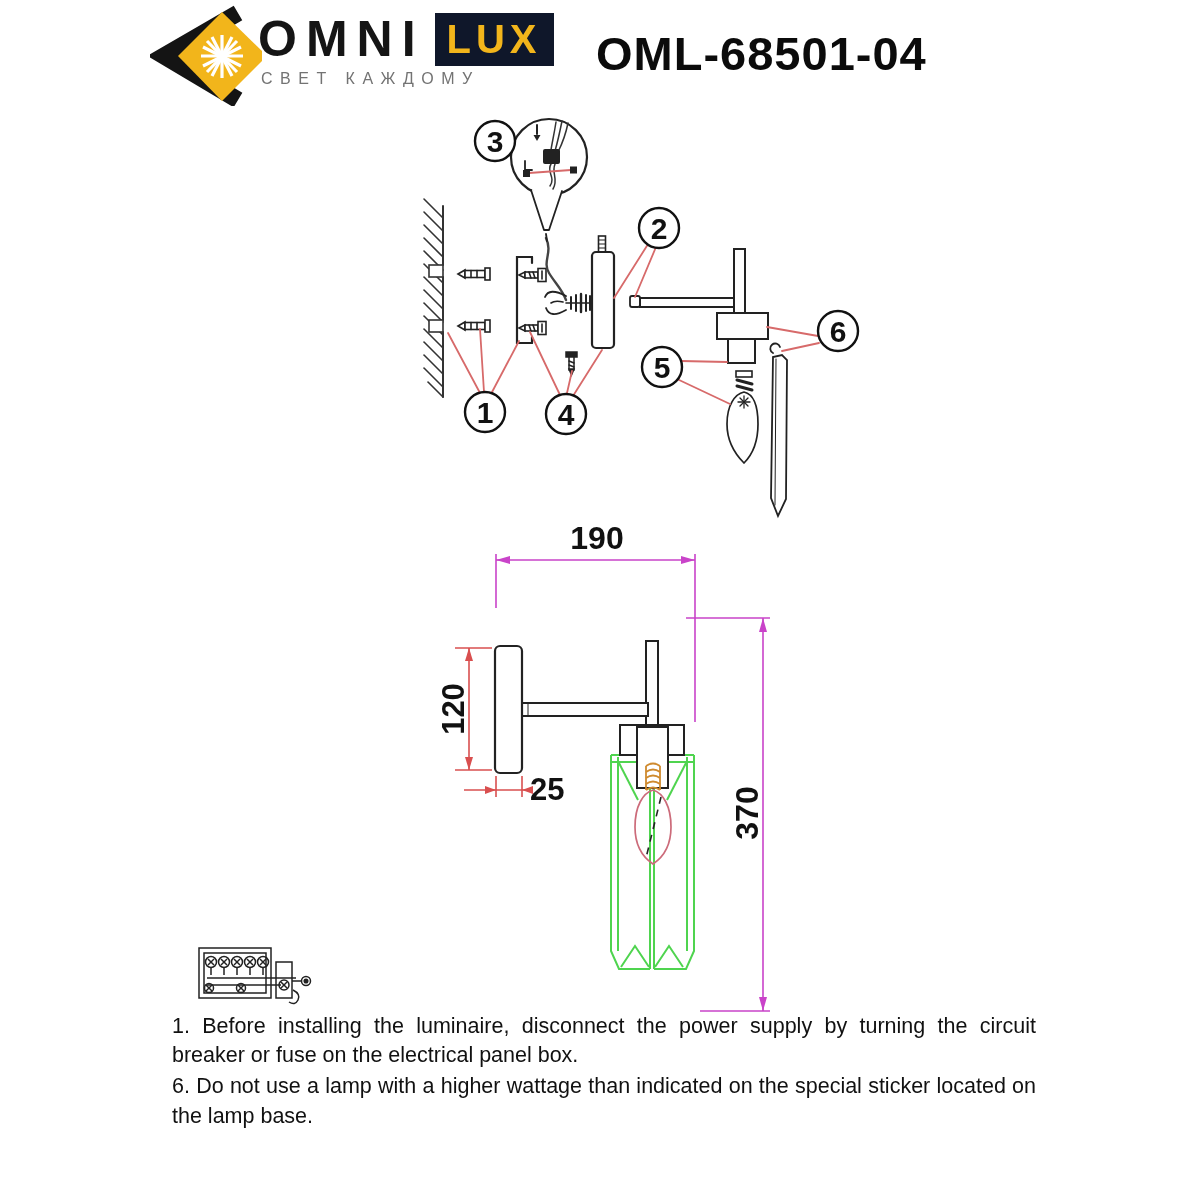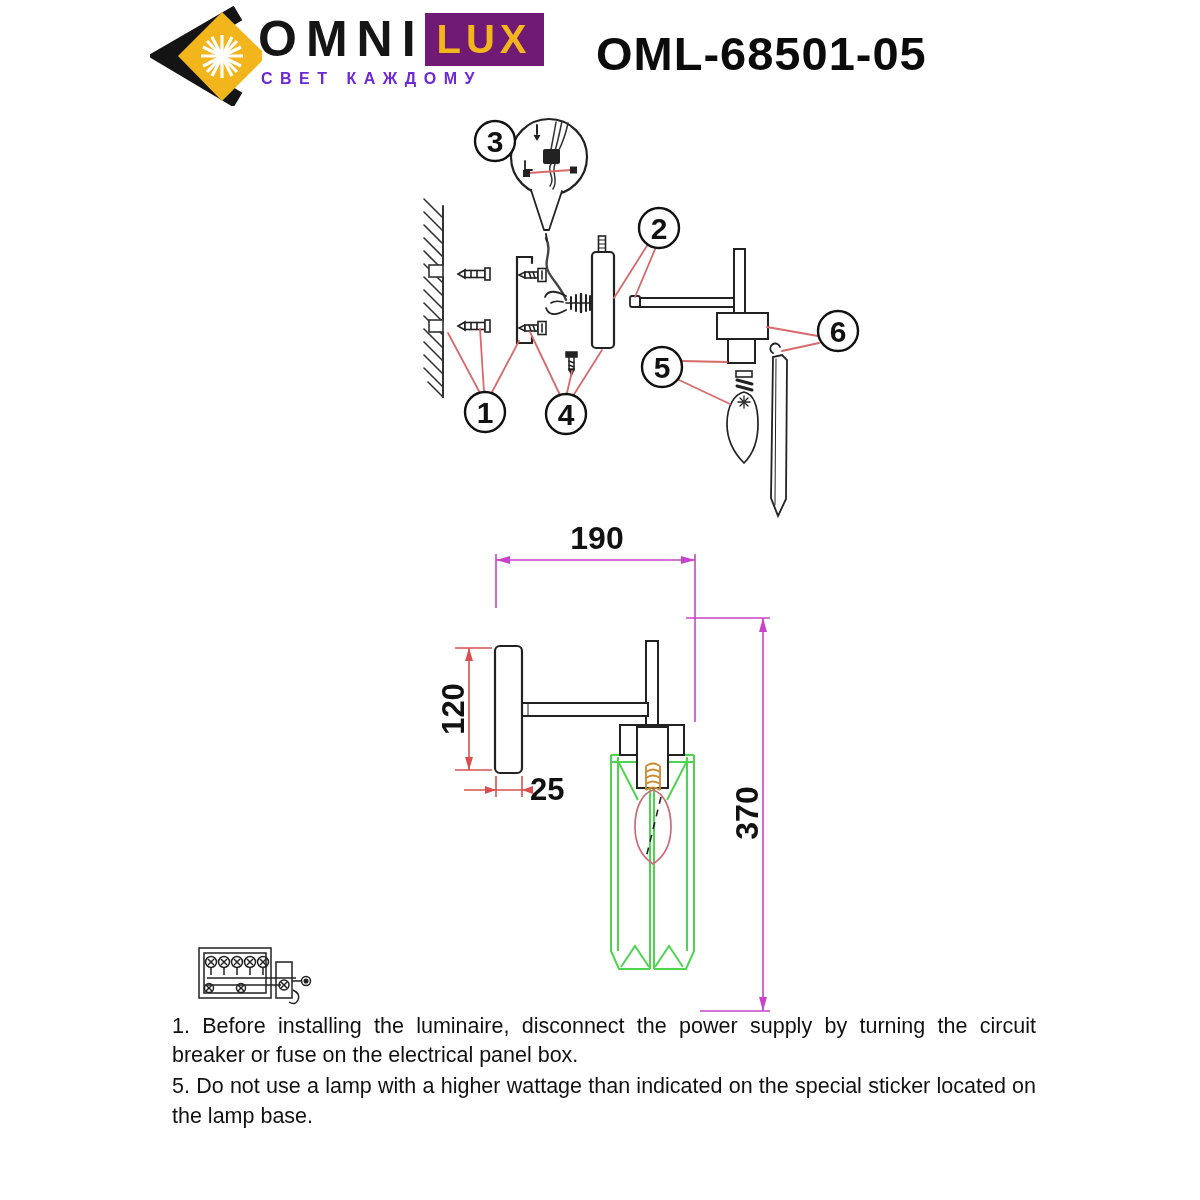--- a/index.html
+++ b/index.html
@@ -1,24 +1,24 @@
 <!DOCTYPE html>
 <html><head>
 <meta charset="utf-8">
 <style>
   html,body{margin:0;padding:0;background:#ffffff;}
   body{width:1200px;height:1200px;position:relative;font-family:"Liberation Sans",sans-serif;color:#111;overflow:hidden;}
   .abs{position:absolute;}
   
   #logo-icon{left:150px;top:4px;width:112px;height:102px;}
-  #brand-row{left:258px;top:8px;height:62px;display:flex;align-items:center;}
+  #brand-row{left:258px;top:8px;height:62px;display:flex;align-items:center;gap:10px;}
   #brand-omni{font-size:50px;font-weight:600;letter-spacing:9px;color:#151515;line-height:1;}
-  #brand-lux-box{background:#701a75;padding:6px 12px 7px 12px;}
+  #brand-lux-box{background:#0f172a;padding:6px 12px 7px 12px;}
   #brand-lux{font-size:40px;font-weight:700;letter-spacing:5px;color:#f2b51b;line-height:1;}
-  #tagline{left:261px;top:70px;font-size:16px;font-weight:700;letter-spacing:7.5px;color:#6d28d9;}
+  #tagline{left:261px;top:70px;font-size:16px;font-weight:400;letter-spacing:7.5px;color:#737373;}
   #model{left:596px;top:26px;font-size:47px;font-weight:700;letter-spacing:1px;color:#0b0b0b;}
   
   #instructions{left:172px;top:1012px;width:864px;}
   #instructions p{margin:0 0 2px 0;font-size:21.5px;line-height:1.36;text-align:justify;color:#111;}
   svg text{font-family:"Liberation Sans",sans-serif;}
   .callout-num{font-size:30px;font-weight:700;fill:#111;}
   .dim-label{font-size:32px;font-weight:700;fill:#111;}
 </style>
 </head>
 <body>
@@ -40,21 +40,21 @@
       <line x1="53" y1="62" x2="91" y2="43"></line>
     </g>
     <circle cx="72" cy="52" r="5" fill="#ffffff"></circle>
   </g>
 </svg>
 <div id="brand-row" class="abs">
   <span id="brand-omni">OMNI</span>
   <span id="brand-lux-box"><span id="brand-lux">LUX</span></span>
 </div>
 <div id="tagline" class="abs">СВЕТ КАЖДОМУ</div>
-<div id="model" class="abs">OML-68501-05</div>
+<div id="model" class="abs">OML-68501-04</div>
 
 <svg class="abs" style="left:0;top:0;" width="1200" height="1200" viewBox="0 0 1200 1200">
 
   <g stroke-linecap="round">
 
     <g stroke="#333" stroke-width="1.6" fill="none">
       <line x1="443" y1="218" x2="424" y2="199"></line>
         <line x1="443" y1="231" x2="424" y2="212"></line>
       <line x1="443" y1="244" x2="424" y2="225"></line>
         <line x1="443" y1="257" x2="424" y2="238"></line>
@@ -361,14 +361,14 @@
       <line x1="206" y1="985" x2="212" y2="991"></line>
       <line x1="212" y1="985" x2="206" y2="991"></line>
     <circle cx="241" cy="988" r="4.5"></circle>
       <line x1="238" y1="985" x2="244" y2="991"></line>
       <line x1="244" y1="985" x2="238" y2="991"></line>
   </g>
 </svg>
 
 <div id="instructions" class="abs">
   <p>1. Before installing the luminaire, disconnect the power supply by turning the circuit breaker or fuse on the electrical panel box.</p>
-  <p>5. Do not use a lamp with a higher wattage than indicated on the special sticker located on the lamp base.</p>
+  <p>6. Do not use a lamp with a higher wattage than indicated on the special sticker located on the lamp base.</p>
 </div>
 
 </body></html>

